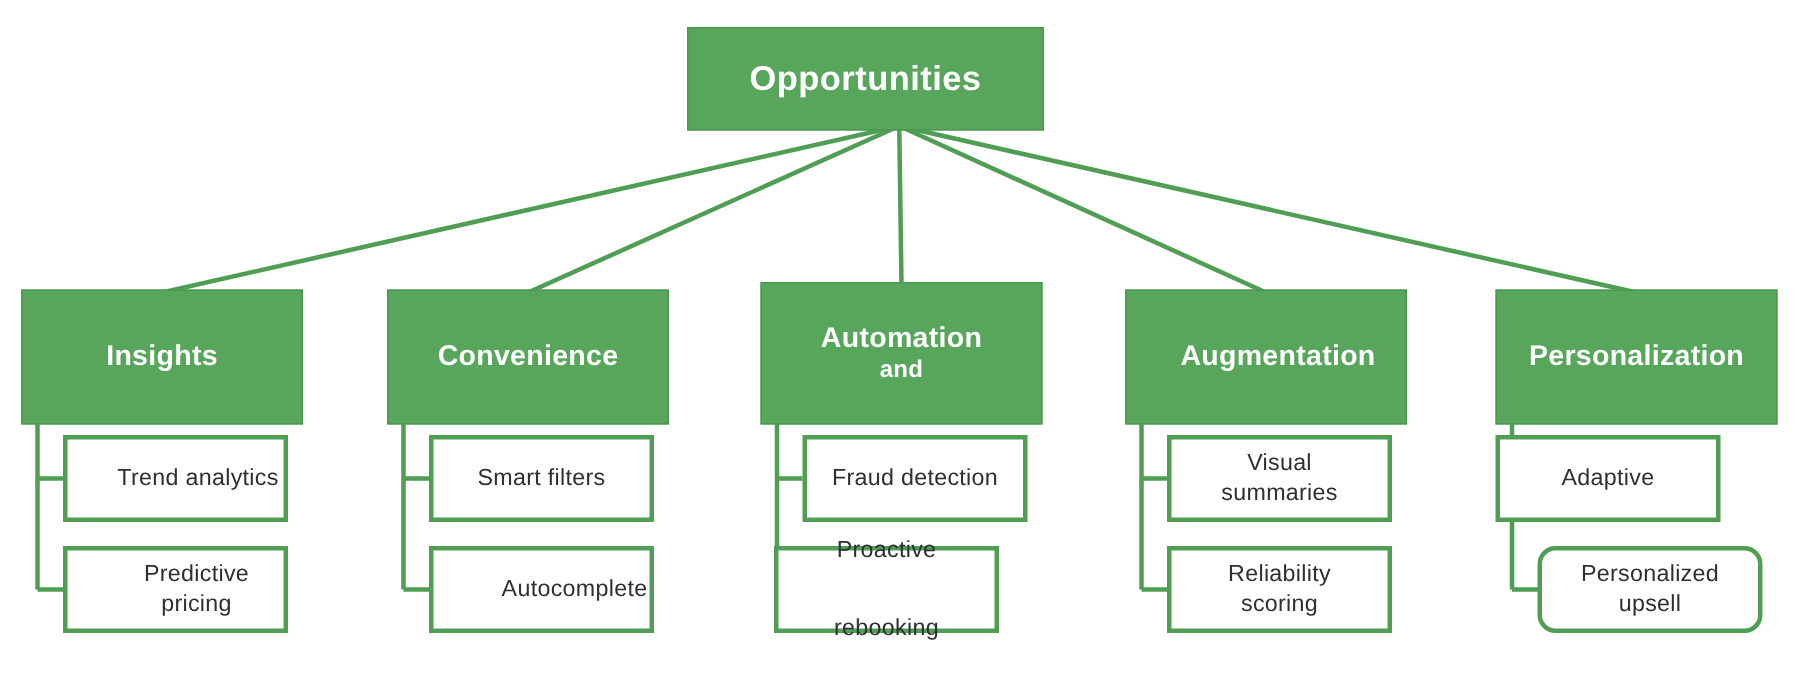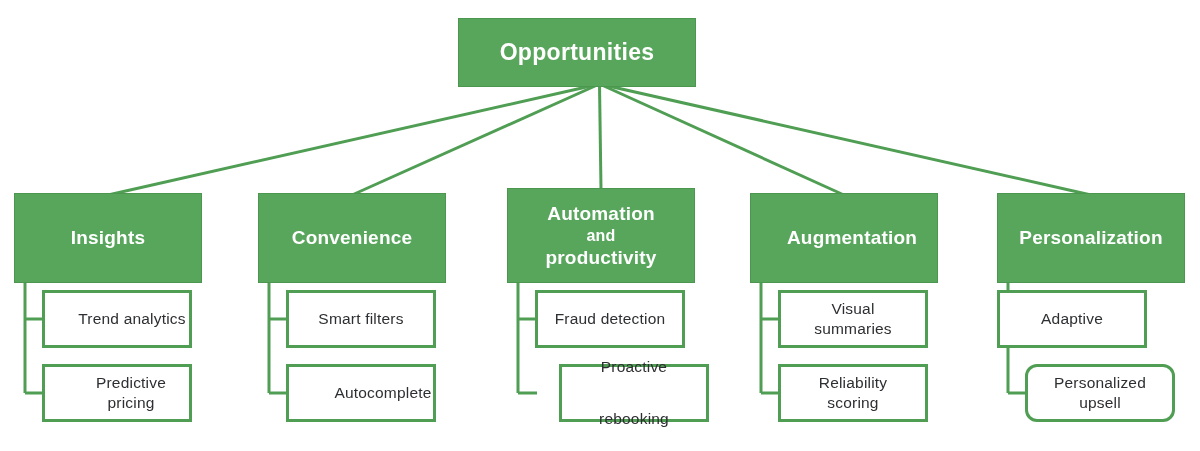--- a/index.html
+++ b/index.html
@@ -117,26 +117,25 @@
       </div>
       <div class="child-box" style="left: 286px; top: 290px; width: 150px; height: 58px;">
         <span class="child-line">Smart filters</span>
       </div>
       <div class="child-box" style="left: 286px; top: 364px; width: 150px; height: 58px; padding-left: 44px;">
         <span class="child-line">Autocomplete</span>
       </div>
       <div class="cat-box" style="left: 507px; top: 188px; width: 188px; height: 95px;">
         <span class="cat-line">Automation</span>
         <span class="cat-line small">and</span>
-        <span class="cat-line">productivity</span>
       </div>
       <div class="child-box" style="left: 535px; top: 290px; width: 150px; height: 58px;">
         <span class="child-line">Fraud detection</span>
       </div>
-      <div class="child-box" style="left: 559px; top: 364px; width: 150px; height: 58px; gap: 32px;">
+      <div class="child-box" style="left: 516px; top: 364px; width: 150px; height: 58px; gap: 32px;">
         <span class="child-line">Proactive</span>
         <span class="child-line">rebooking</span>
       </div>
       <div class="cat-box" style="left: 750px; top: 193px; width: 188px; height: 90px; padding-left: 16px;">
         <span class="cat-line">Augmentation</span>
       </div>
       <div class="child-box" style="left: 778px; top: 290px; width: 150px; height: 58px;">
         <span class="child-line">Visual</span>
         <span class="child-line">summaries</span>
       </div>

